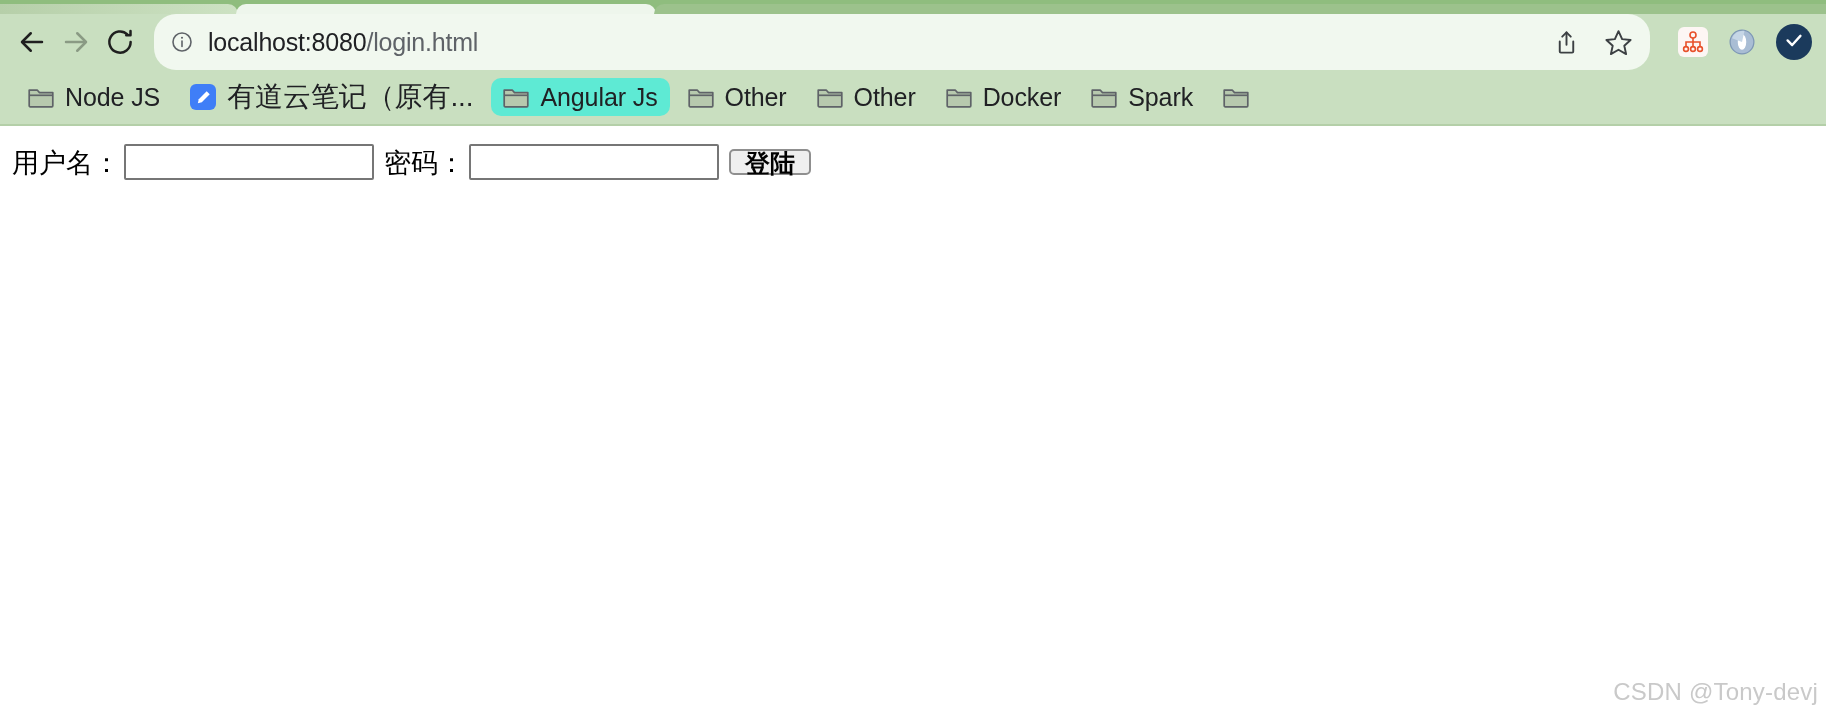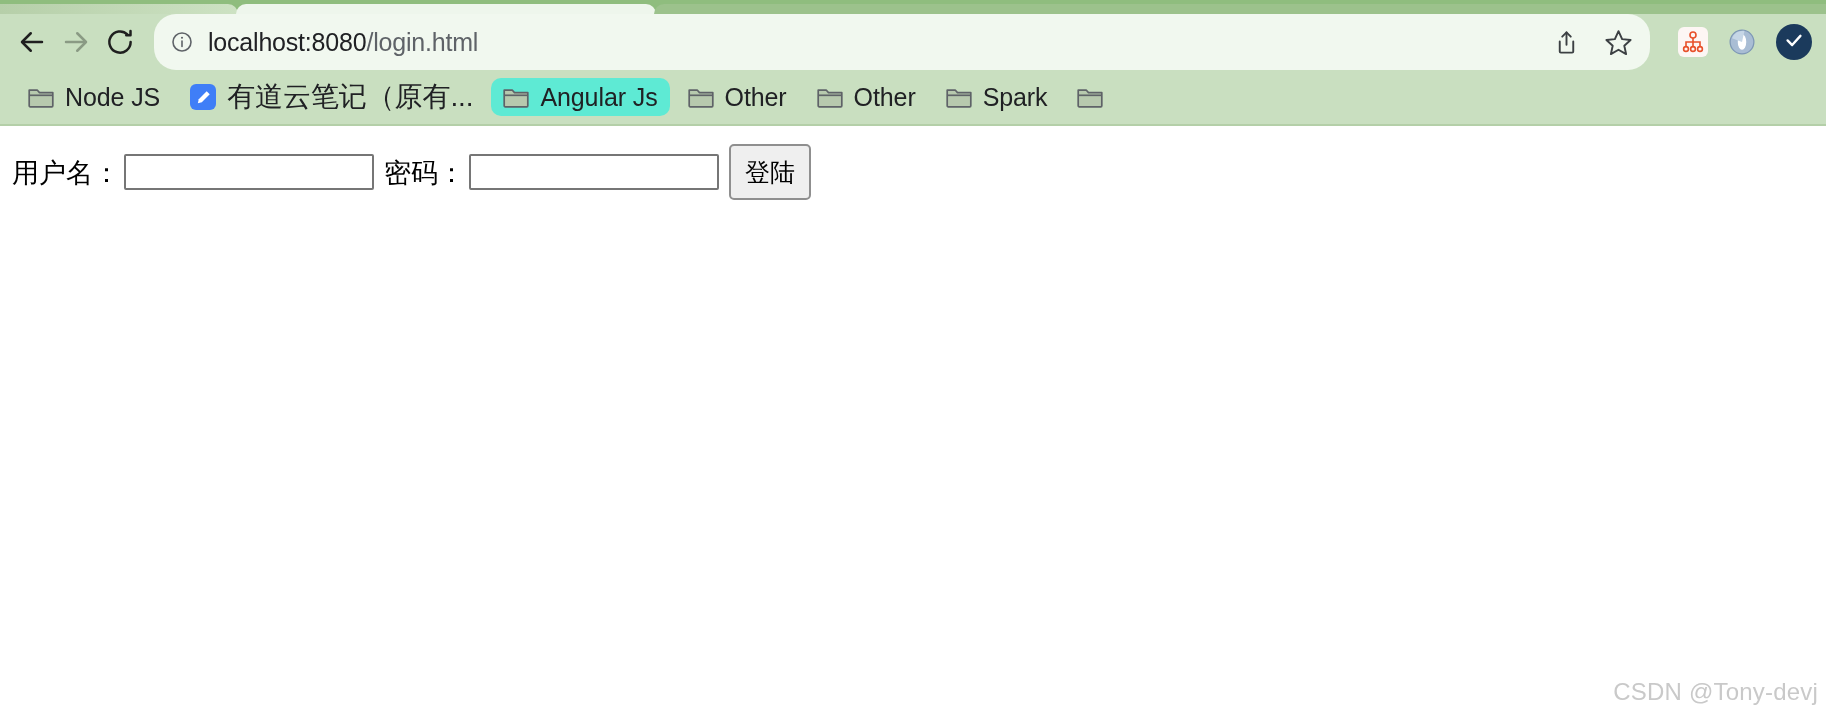--- a/index.html
+++ b/index.html
@@ -209,30 +209,31 @@
     outline: none;
     font-size: 18px;
     padding: 0 6px;
     color: #000;
     font-family: "Liberation Sans", sans-serif;
   }
   #username-input { width: 250px; margin-left: 4px; margin-right: 10px; }
   #password-input { width: 250px; margin-left: 4px; margin-right: 10px; }
 
   .login-btn {
-    height: 56px;
+    height: 26px;
     padding: 0 14px;
     font-size: 25px;
     font-family: "DejaVu Sans", "Liberation Sans", sans-serif;
     background: #efefef;
     border: 2px solid #8f8f8f;
     border-radius: 5px;
     color: #000;
     line-height: 1;
     cursor: pointer;
+    font-weight: bold;
   }
 
   .watermark {
     position: absolute;
     right: 8px;
     bottom: 6px;
     font-size: 24px;
     color: #c9c9c9;
     font-family: "Liberation Sans", sans-serif;
     letter-spacing: 0.2px;
@@ -379,20 +380,29 @@
           </span>
           <span class="bm-label">Other</span>
         </div>
         <div class="bm">
           <span class="bm-icon">
             <svg width="26" height="22" viewBox="0 0 26 22" fill="none">
   <path d="M1.2 4.2h8.2l2.1 2.4h13.3v13.2a1 1 0 0 1-1 1H2.2a1 1 0 0 1-1-1z" fill="#b7c9ae" stroke="#5f6368" stroke-width="1.7" stroke-linejoin="round"></path>
   <path d="M1.2 9.3h23.6" stroke="#5f6368" stroke-width="1.7"></path>
 </svg>
           </span>
+          <span class="bm-label">Docker</span>
+        </div>
+        <div class="bm">
+          <span class="bm-icon">
+            <svg width="26" height="22" viewBox="0 0 26 22" fill="none">
+  <path d="M1.2 4.2h8.2l2.1 2.4h13.3v13.2a1 1 0 0 1-1 1H2.2a1 1 0 0 1-1-1z" fill="#b7c9ae" stroke="#5f6368" stroke-width="1.7" stroke-linejoin="round"></path>
+  <path d="M1.2 9.3h23.6" stroke="#5f6368" stroke-width="1.7"></path>
+</svg>
+          </span>
           <span class="bm-label">Spark</span>
         </div>
         <div class="bm">
           <span class="bm-icon">
             <svg width="26" height="22" viewBox="0 0 26 22" fill="none">
   <path d="M1.2 4.2h8.2l2.1 2.4h13.3v13.2a1 1 0 0 1-1 1H2.2a1 1 0 0 1-1-1z" fill="#b7c9ae" stroke="#5f6368" stroke-width="1.7" stroke-linejoin="round"></path>
   <path d="M1.2 9.3h23.6" stroke="#5f6368" stroke-width="1.7"></path>
 </svg>
           </span>
         </div>

